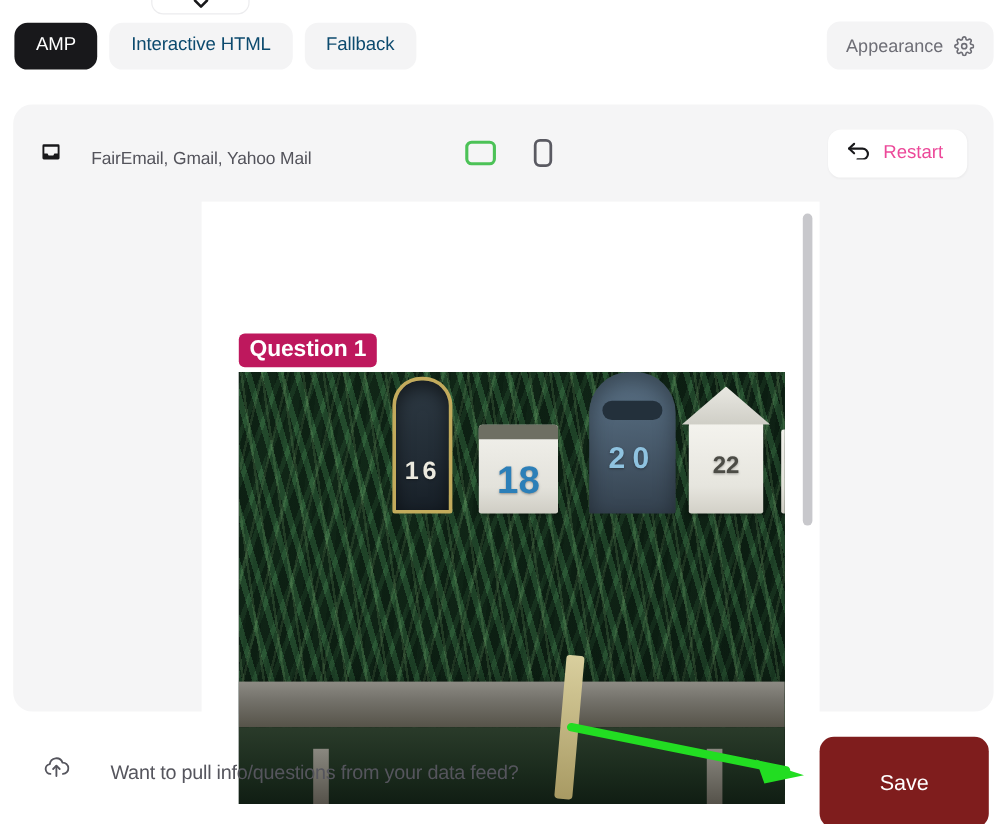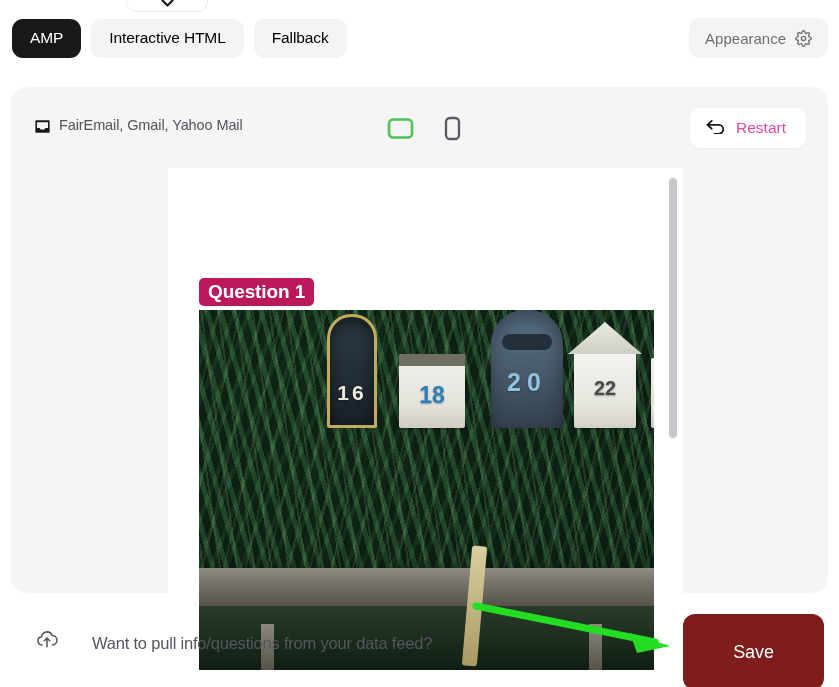--- a/index.html
+++ b/index.html
@@ -49,21 +49,21 @@
   }
   .tab {
     height: 39px;
     display: flex;
     align-items: center;
     justify-content: center;
     padding: 0 18px;
     border-radius: 11px;
     font-size: 15.5px;
     letter-spacing: -0.1px;
-    color: #000000;
+    color: #0c4a6e;
     background: #f4f4f5;
     cursor: pointer;
     white-space: nowrap;
   }
   .tab.active {
     background: #18181b;
     color: #ffffff;
     font-weight: 500;
   }
 
@@ -100,22 +100,22 @@
     left: 0;
     top: 0;
     width: 817px;
     height: 83px;
   }
   .panel-source {
     position: absolute;
     left: 22px;
     top: 30px;
     display: flex;
-    align-items: flex-start;
-    gap: 7px;
+    align-items: flex-end;
+    gap: 24px;
   }
   .panel-source .label {
     font-size: 14.5px;
     color: #53535b;
     letter-spacing: -0.1px;
   }
 
   .device-toggles {
     position: absolute;
     left: 372px;
@@ -256,21 +256,21 @@
   
   .mb18 {
     position:absolute; left:200px; top:44px; width:66px; height:74px;
     background: linear-gradient(180deg,#f2f1ec 0%, #e3e2db 70%, #cfcdc4 100%);
     border-radius: 3px 3px 2px 2px;
     box-shadow: 0 1px 3px rgba(0,0,0,.4);
   }
   .mb18 .topstrip { position:absolute; left:0; right:0; top:0; height:12px;
      background:#6e6f63; border-radius:3px 3px 0 0; }
   .mb18 .mnum { position:absolute; left:50%; top:30px; transform:translateX(-50%);
-     font-size: 23px; color:#2c7fb8; }
+     font-size: 32px; color:#2c7fb8; }
   
   .mb20 {
     position:absolute; left:292px; top:0px; width:72px; height:118px;
     background: linear-gradient(175deg,#5c7489 0%, #47596a 55%, #33404d 100%);
     border-radius: 34px 34px 2px 2px;
     box-shadow: inset 0 8px 18px rgba(0,0,0,.38);
   }
   .mb20 .lip { position:absolute; left:11px; right:11px; top:24px; height:16px;
      background:#23303b; border-radius:10px; }
   .mb20 .mnum { position:absolute; left:50%; top:60px; transform:translateX(-50%);

